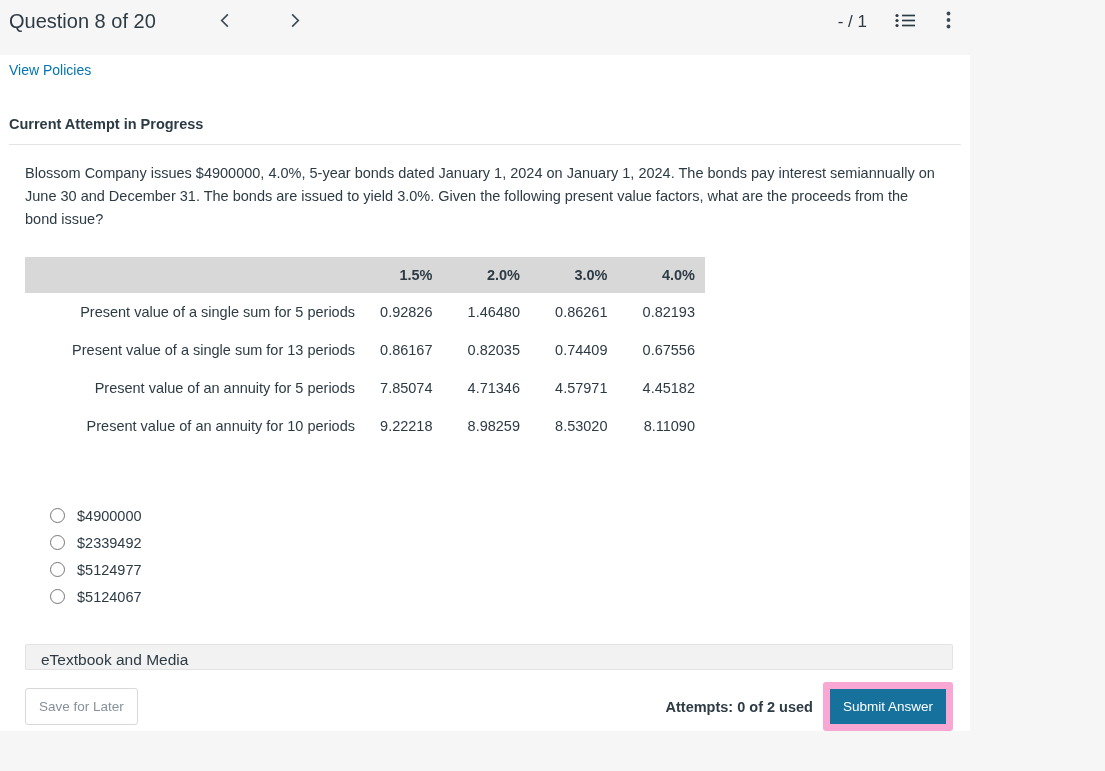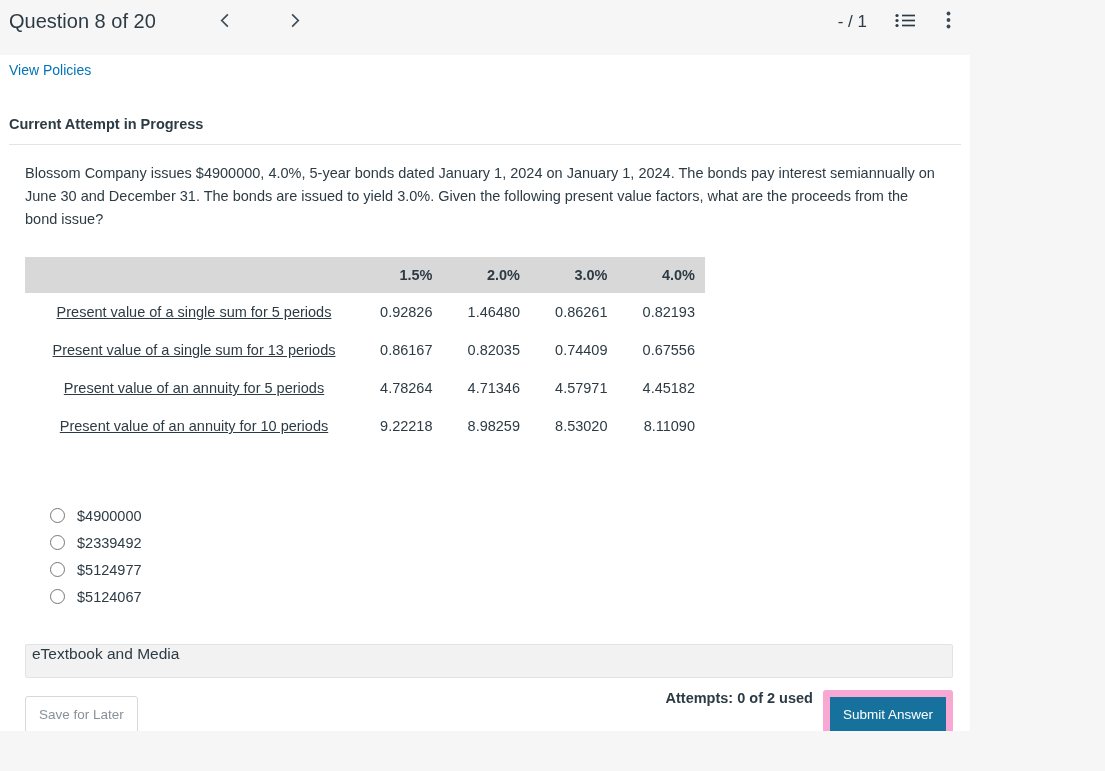--- a/index.html
+++ b/index.html
@@ -83,21 +83,21 @@
     padding-right: 10px;
     vertical-align: middle;
   }
   .pv-table thead th.label-col { background: #d8d8d8; }
   .pv-table tbody td {
     height: 38px;
     font-size: 14.5px;
     color: #2d3b45;
     vertical-align: middle;
   }
-  .pv-table tbody td.row-label { padding-left: 8px; text-align: center; text-decoration: underline; }
+  .pv-table tbody td.row-label { padding-left: 8px; text-align: right; }
   .pv-table tbody td.val { text-align: right; padding-right: 10px; }
 
   
   .options { margin: 57px 0 0 25px; }
   .option {
     display: flex; align-items: center;
     height: 27px; cursor: pointer;
   }
   .radio {
     width: 15px; height: 15px;
@@ -106,26 +106,26 @@
     background: #fff;
     display: inline-block;
     flex: 0 0 auto;
   }
   .option-label { margin-left: 12px; font-size: 14.5px; color: #2d3b45; }
 
   
   .etext-bar {
     margin-top: 34px;
     width: 928px;
-    height: 34px;
+    height: 26px;
     background: #f2f2f2;
     border: 1px solid #e3e3e3;
     border-radius: 2px;
-    display: flex; align-items: flex-start;
-    padding-left: 6px;
+    display: flex; align-items: flex-end;
+    padding-left: 15px;
     font-size: 15.5px;
     color: #2d3b45;
     cursor: pointer;
   }
 
   
   .footer-row {
     margin-top: 12px;
     width: 928px;
     display: flex;
@@ -135,21 +135,21 @@
   .save-btn {
     background: #ffffff;
     border: 1px solid #d8d8d8;
     border-radius: 3px;
     color: #87919a;
     font-size: 13.5px;
     font-family: "Liberation Sans", sans-serif;
     padding: 10px 13px;
     cursor: pointer;
   }
-  .footer-right { display: flex; align-items: flex-start; gap: 10px; }
+  .footer-right { display: flex; align-items: center; gap: 10px; }
   .attempts { font-size: 14.5px; font-weight: 700; color: #2d3b45; }
   .submit-btn {
     background: #16719c;
     border: 7px solid #f9a8d4;
     border-radius: 3px;
     color: #ffffff;
     font-size: 13.5px;
     font-family: "Liberation Sans", sans-serif;
     padding: 10px 13px;
     cursor: pointer;
@@ -237,21 +237,21 @@
         </tr>
         <tr>
           <td class="row-label">Present value of a single sum for 13 periods</td>
           <td class="val">0.86167</td>
           <td class="val">0.82035</td>
           <td class="val">0.74409</td>
           <td class="val">0.67556</td>
         </tr>
         <tr>
           <td class="row-label">Present value of an annuity for 5 periods</td>
-          <td class="val">4.78264</td>
+          <td class="val">7.85074</td>
           <td class="val">4.71346</td>
           <td class="val">4.57971</td>
           <td class="val">4.45182</td>
         </tr>
         <tr>
           <td class="row-label">Present value of an annuity for 10 periods</td>
           <td class="val">9.22218</td>
           <td class="val">8.98259</td>
           <td class="val">8.53020</td>
           <td class="val">8.11090</td>

